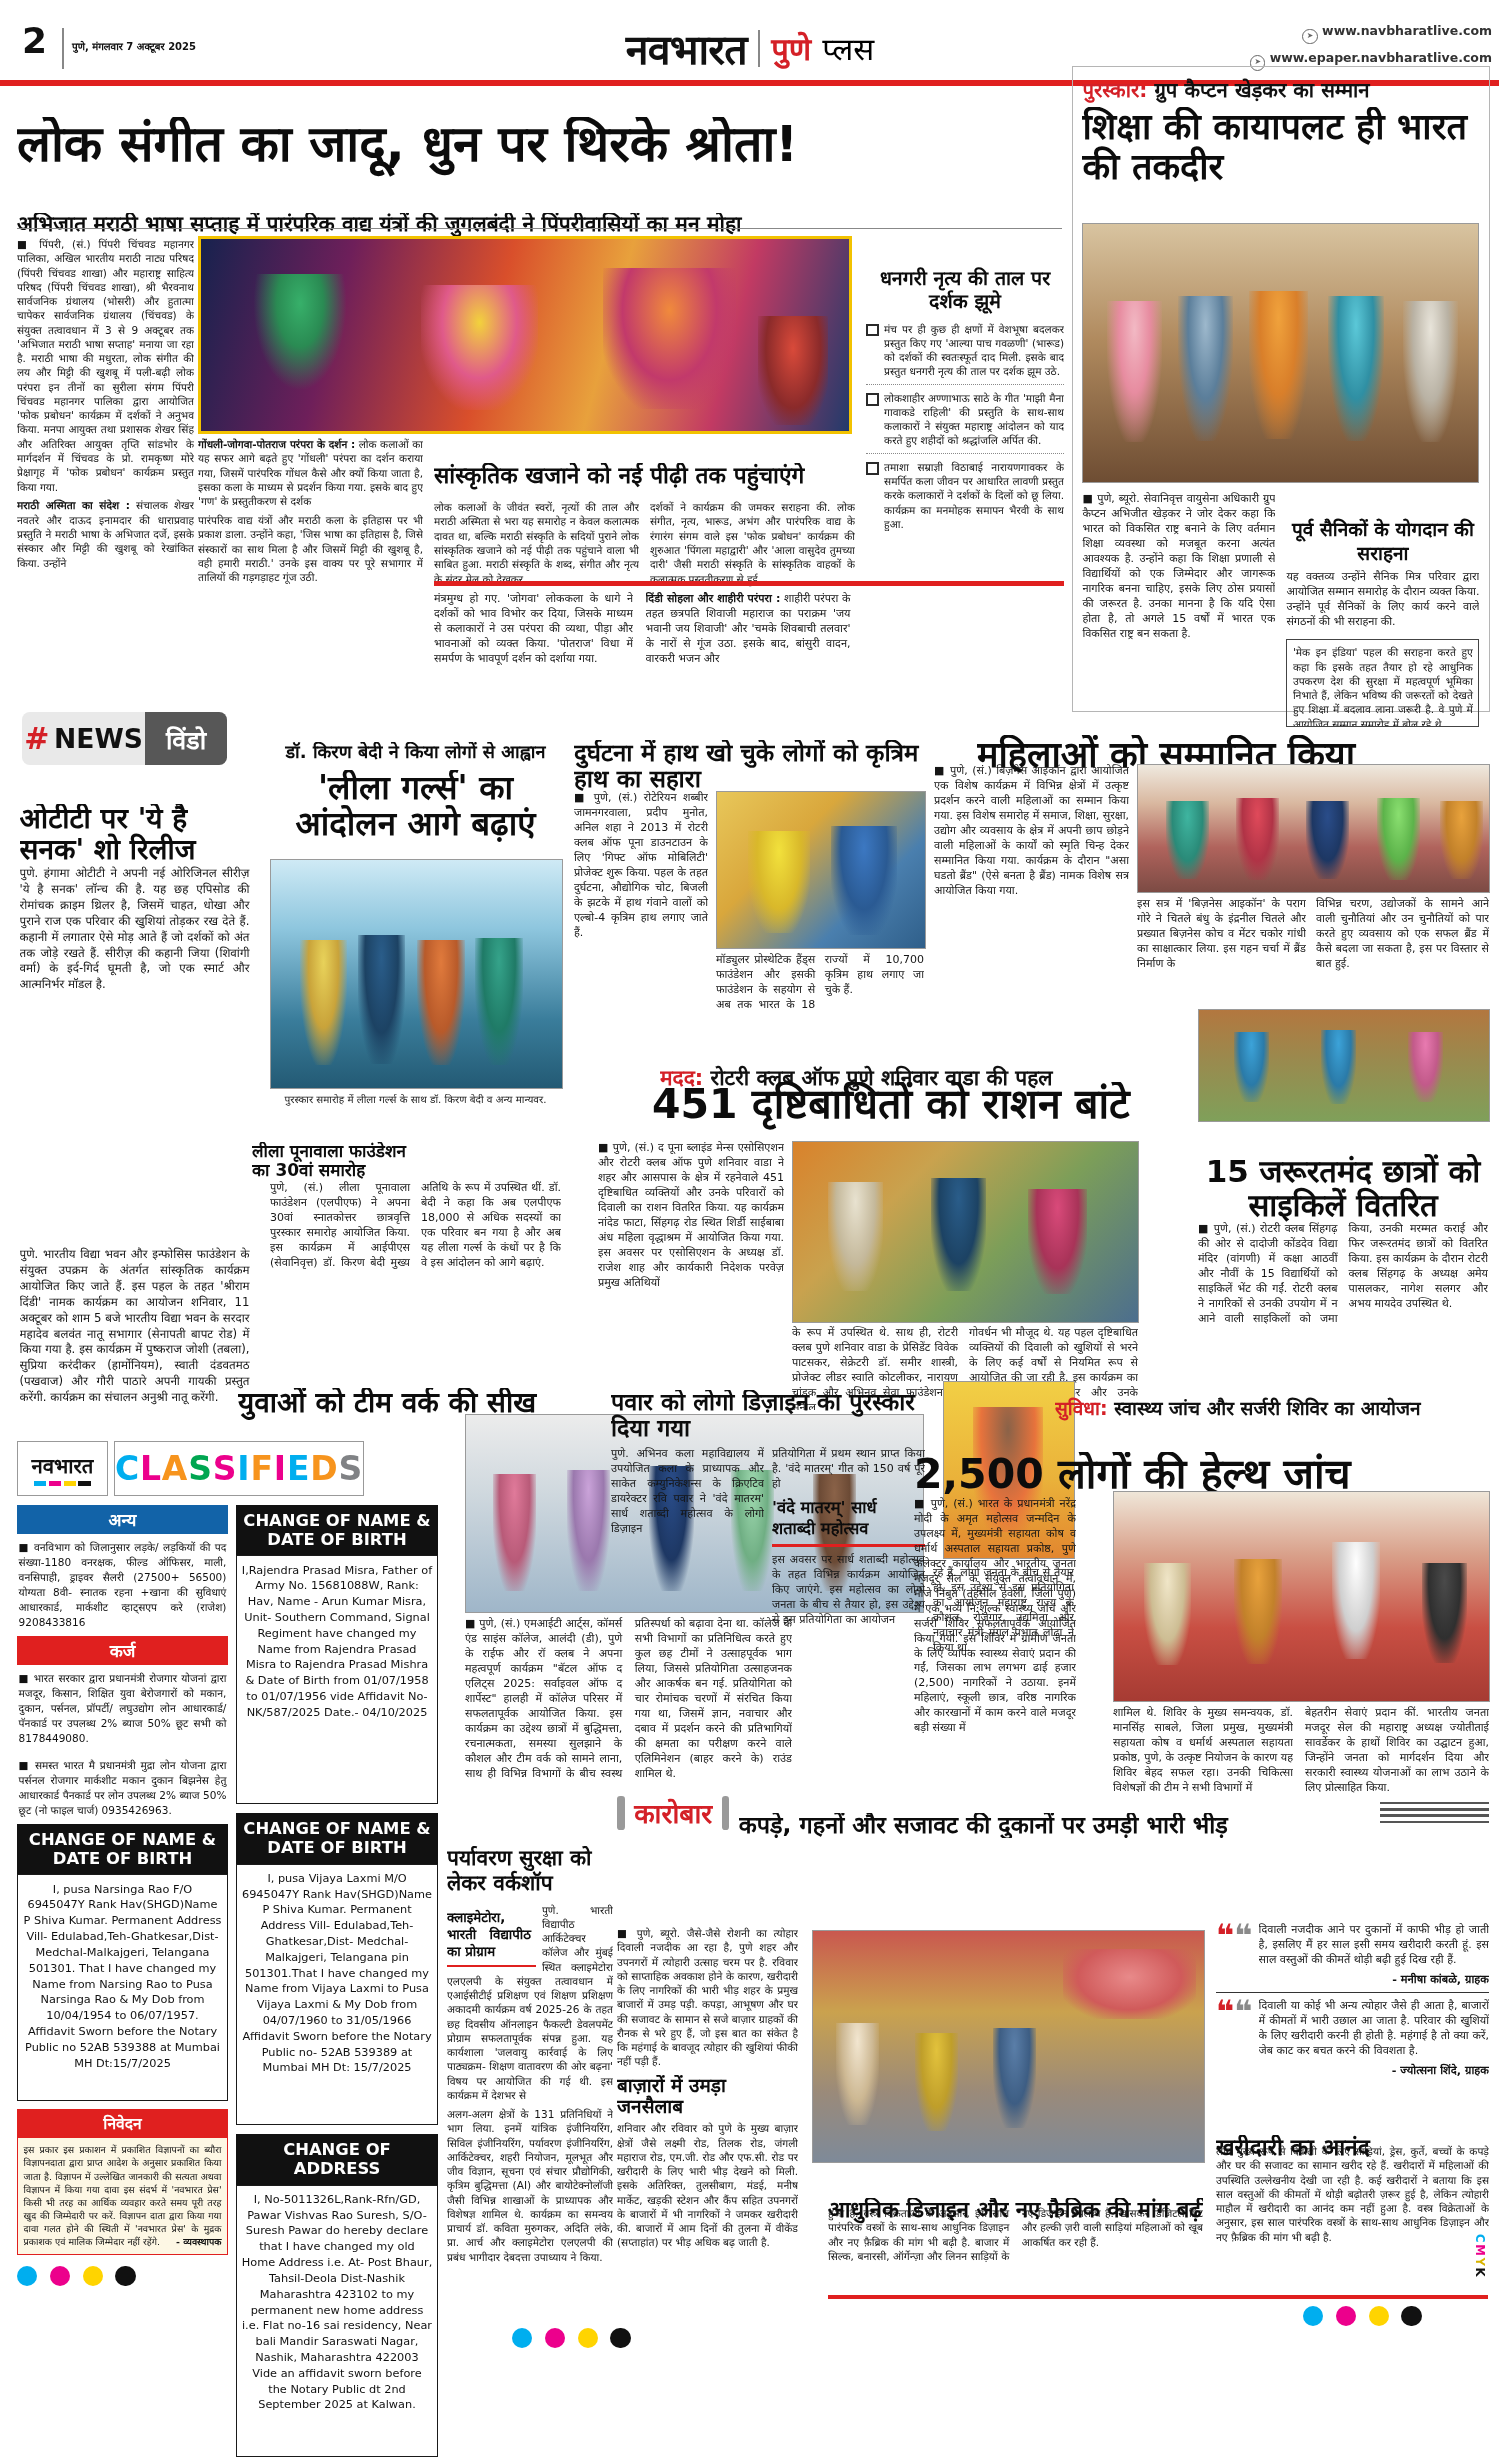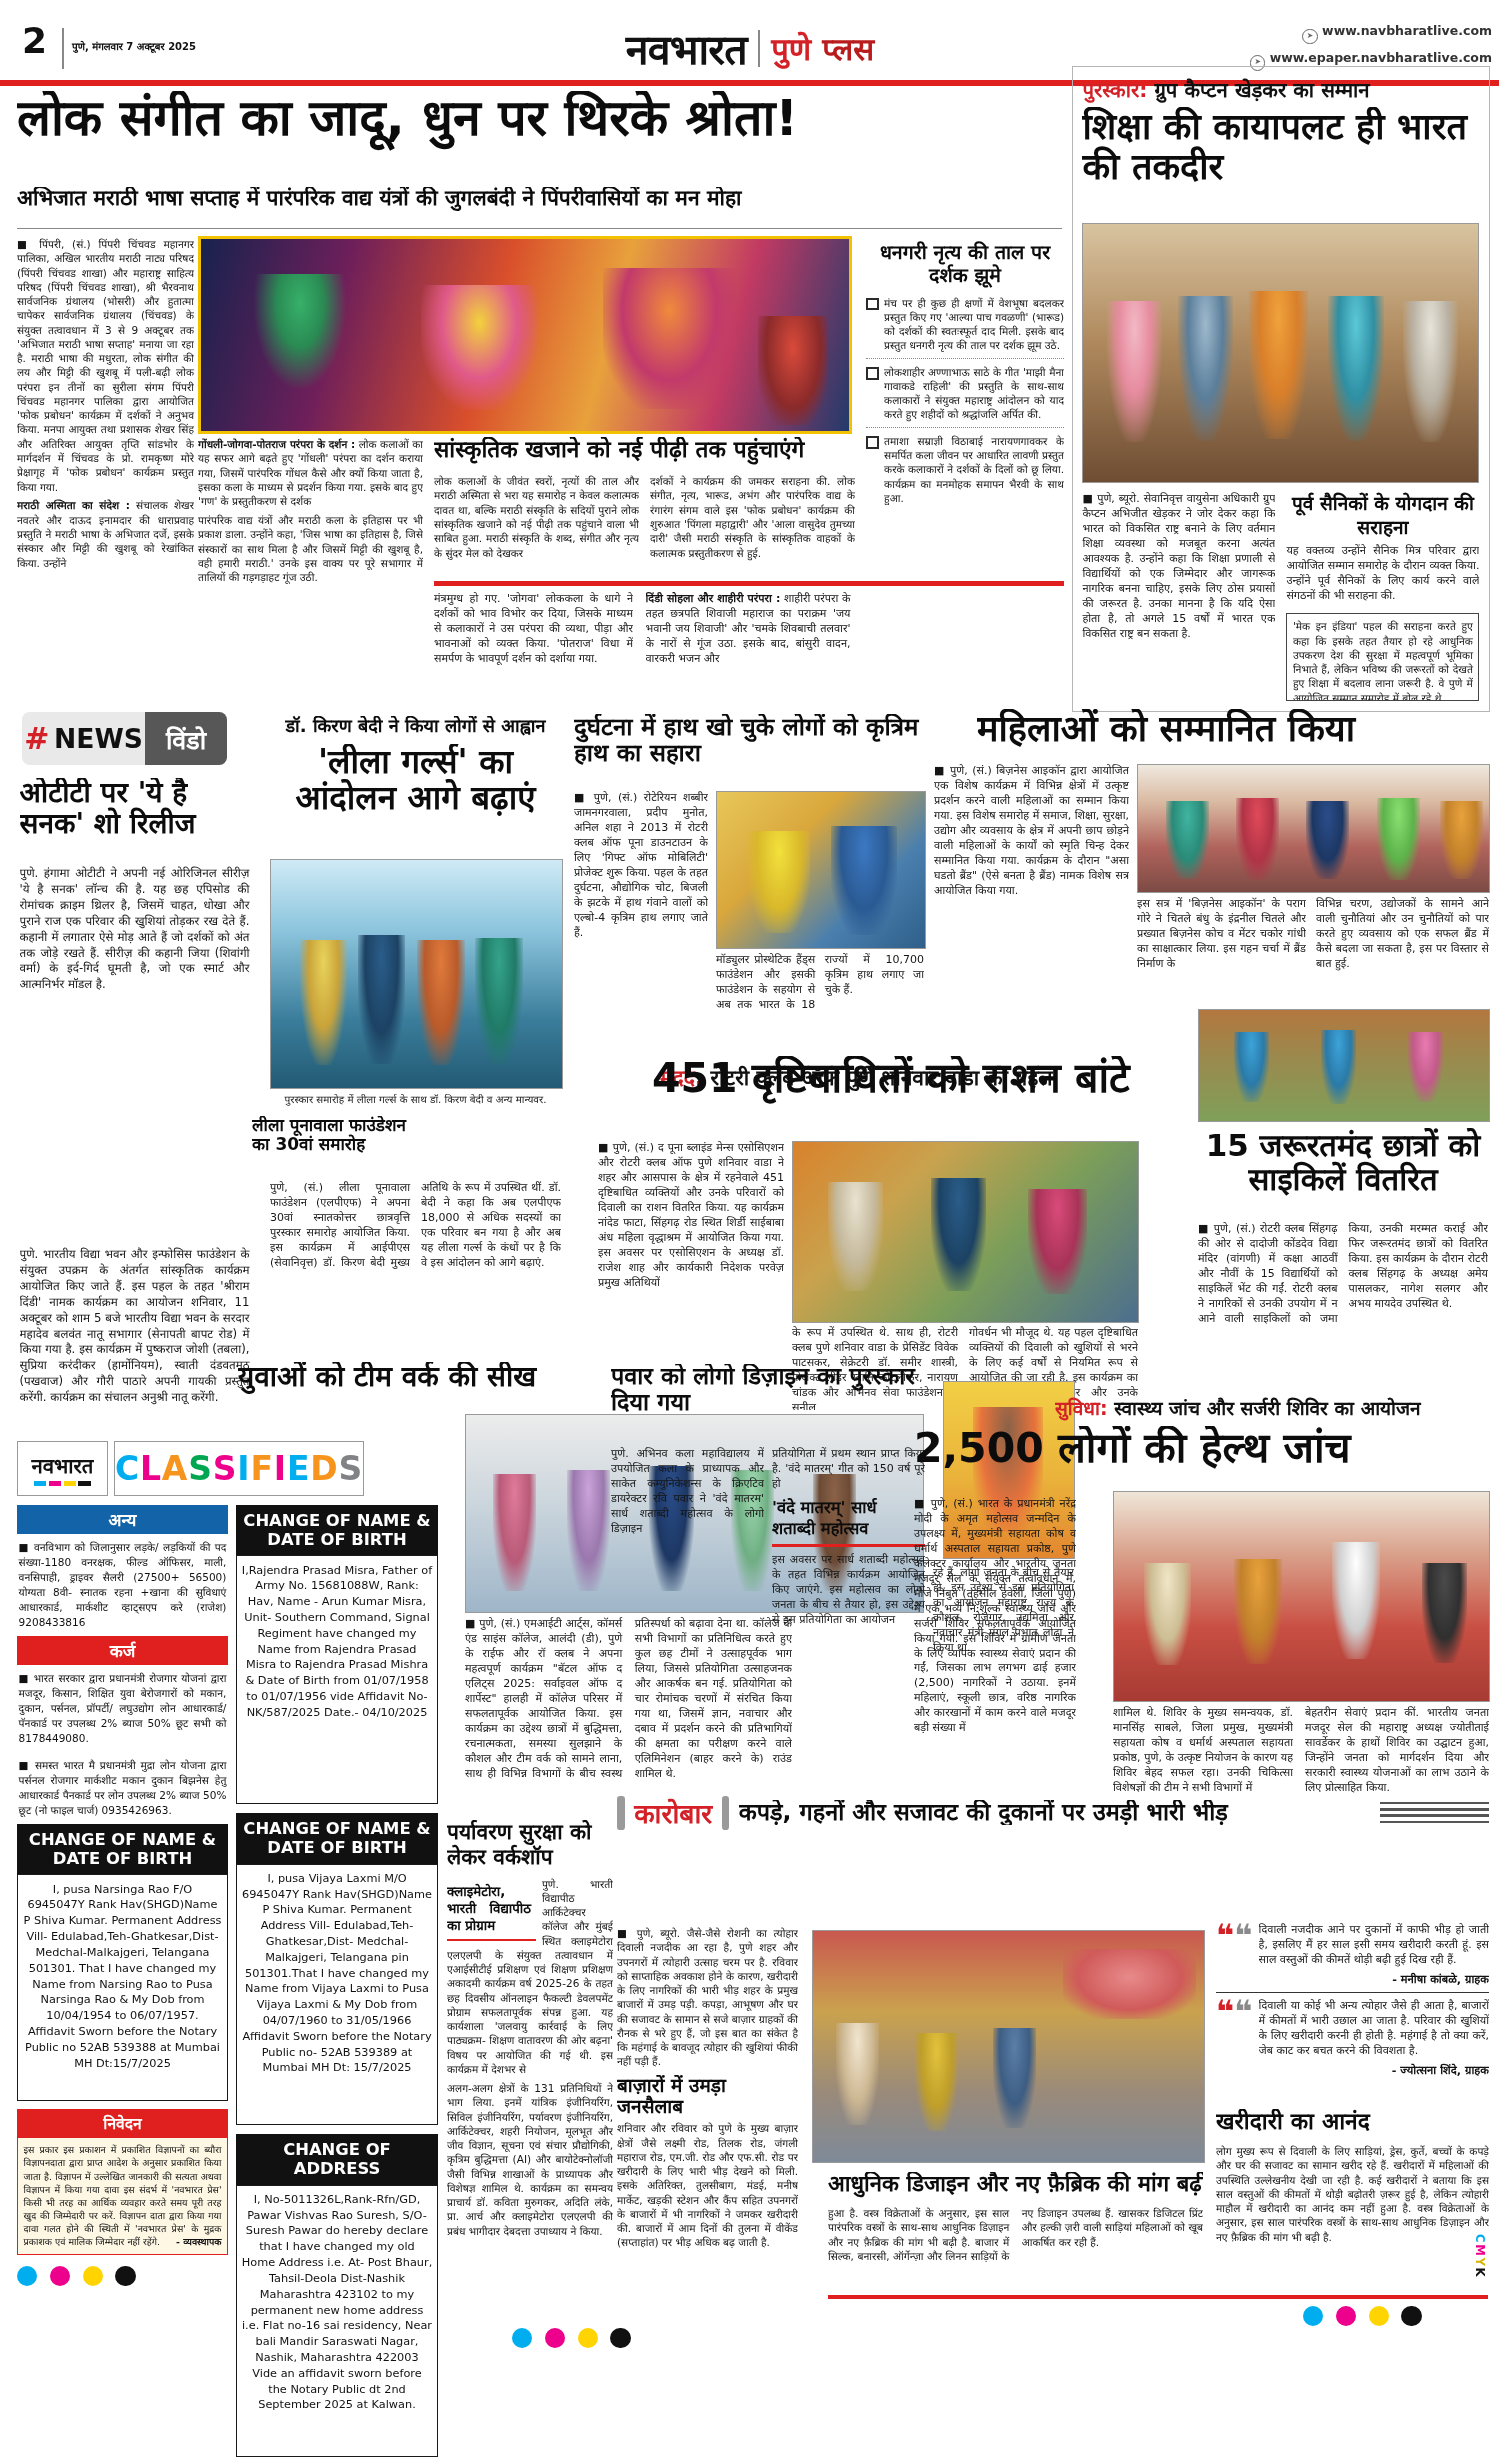--- a/index.html
+++ b/index.html
@@ -1,20 +1,20 @@
 <!DOCTYPE html>
 <html style="font-size:12.5px"><head>
 <meta charset="utf-8">
 <style>
   html,body{margin:0;padding:0;background:#e9e9e9;}
   .page{position:relative;width:1500px;height:2462px;background:#fff;margin:0 auto;
         font-family:"DejaVu Sans","Liberation Sans",sans-serif;color:#111;overflow:hidden;}
   .abs{position:absolute;}
   .b{font-weight:bold;}
-  .hl{font-weight:800;color:#0c0c0c;line-height:1.1;overflow:hidden;}
+  .hl{font-weight:800;color:#0c0c0c;line-height:1.1;overflow:hidden;margin-top:26px;}
   .body{font-size:10.5px;line-height:1.36;text-align:justify;overflow:hidden;color:#151515;}
   .body p{margin:0 0 4.7px 0;}
   .lead-in{font-weight:bold;}
   .photo{position:absolute;border:0.8px solid #9a9a9a;overflow:hidden;}
   .ybord{border:3.1px solid #f2c200;}
   .redrule{background:#e0201f;}
   .grayline{background:#888;}
   .kick .red{color:#d42027;}
   .dotsep{border-top:1.6px dotted #8a8a8a;margin:5.5px 0;}
   .sq{display:inline-block;width:8.6px;height:8.6px;border:2px solid #2a2a2a;margin-right:5.5px;flex:0 0 auto;margin-top:2.3px;}
@@ -36,21 +36,21 @@
 <div class="page">
 
   <div class="abs" style="left:22px;top:20.3px;font-size:36px;font-weight:800;">2</div>
   <div class="abs grayline" style="left:62px;top:28px;width:1.6px;height:41px;"></div>
   <div class="abs b" style="left:72px;top:39px;font-size:10px;">पुणे, मंगलवार 7 अक्टूबर 2025</div>
 
   <div class="abs" style="left:547px;top:20.3px;width:406px;display:flex;align-items:center;justify-content:center;gap:11px;">
     <span style="font-size:41px;font-weight:800;letter-spacing:-0.8px;">नवभारत</span>
     <span class="grayline" style="width:2.3px;height:37px;display:inline-block;"></span>
     <span style="font-size:31px;font-weight:800;color:#d42027;">पुणे</span>
-    <span style="font-size:31px;font-weight:700;color:#b91c1c;">प्लस</span>
+    <span style="font-size:31px;font-weight:400;color:#000000;">प्लस</span>
   </div>
 
   <div class="abs" style="left:1250px;top:23.4px;width:242px;text-align:right;font-size:12.5px;font-weight:bold;color:#333;">
     <div style="margin-bottom:6.2px;">
       <span style="display:inline-block;width:13.3px;height:13.3px;border:1.6px solid #666;border-radius:50%;font-size:7.8px;line-height:11.7px;text-align:center;color:#666;vertical-align:-2.3px;">➤</span>
       <span>www.navbharatlive.com</span>
     </div>
     <div>
       <span style="display:inline-block;width:13.3px;height:13.3px;border:1.6px solid #666;border-radius:50%;font-size:7.8px;line-height:11.7px;text-align:center;color:#666;vertical-align:-2.3px;">➤</span>
       <span>www.epaper.navbharatlive.com</span>

